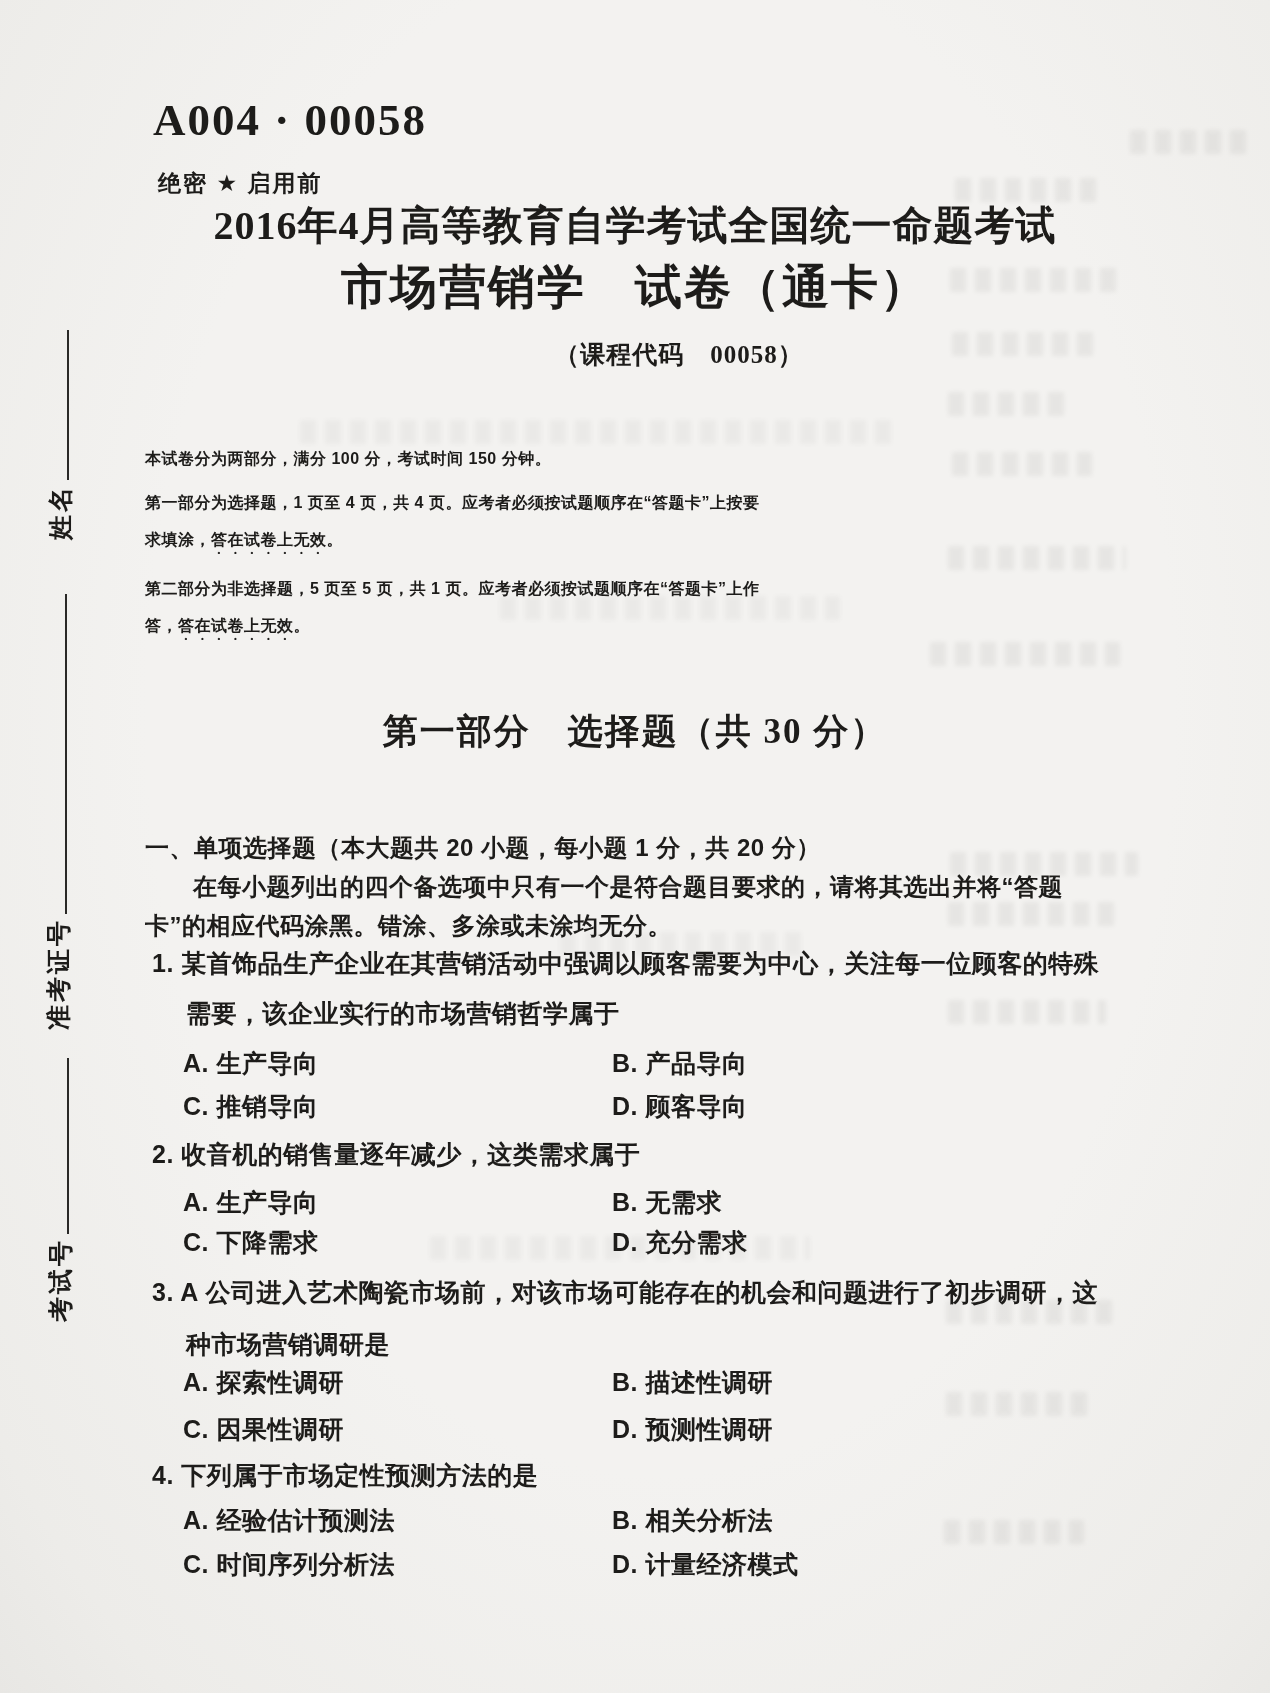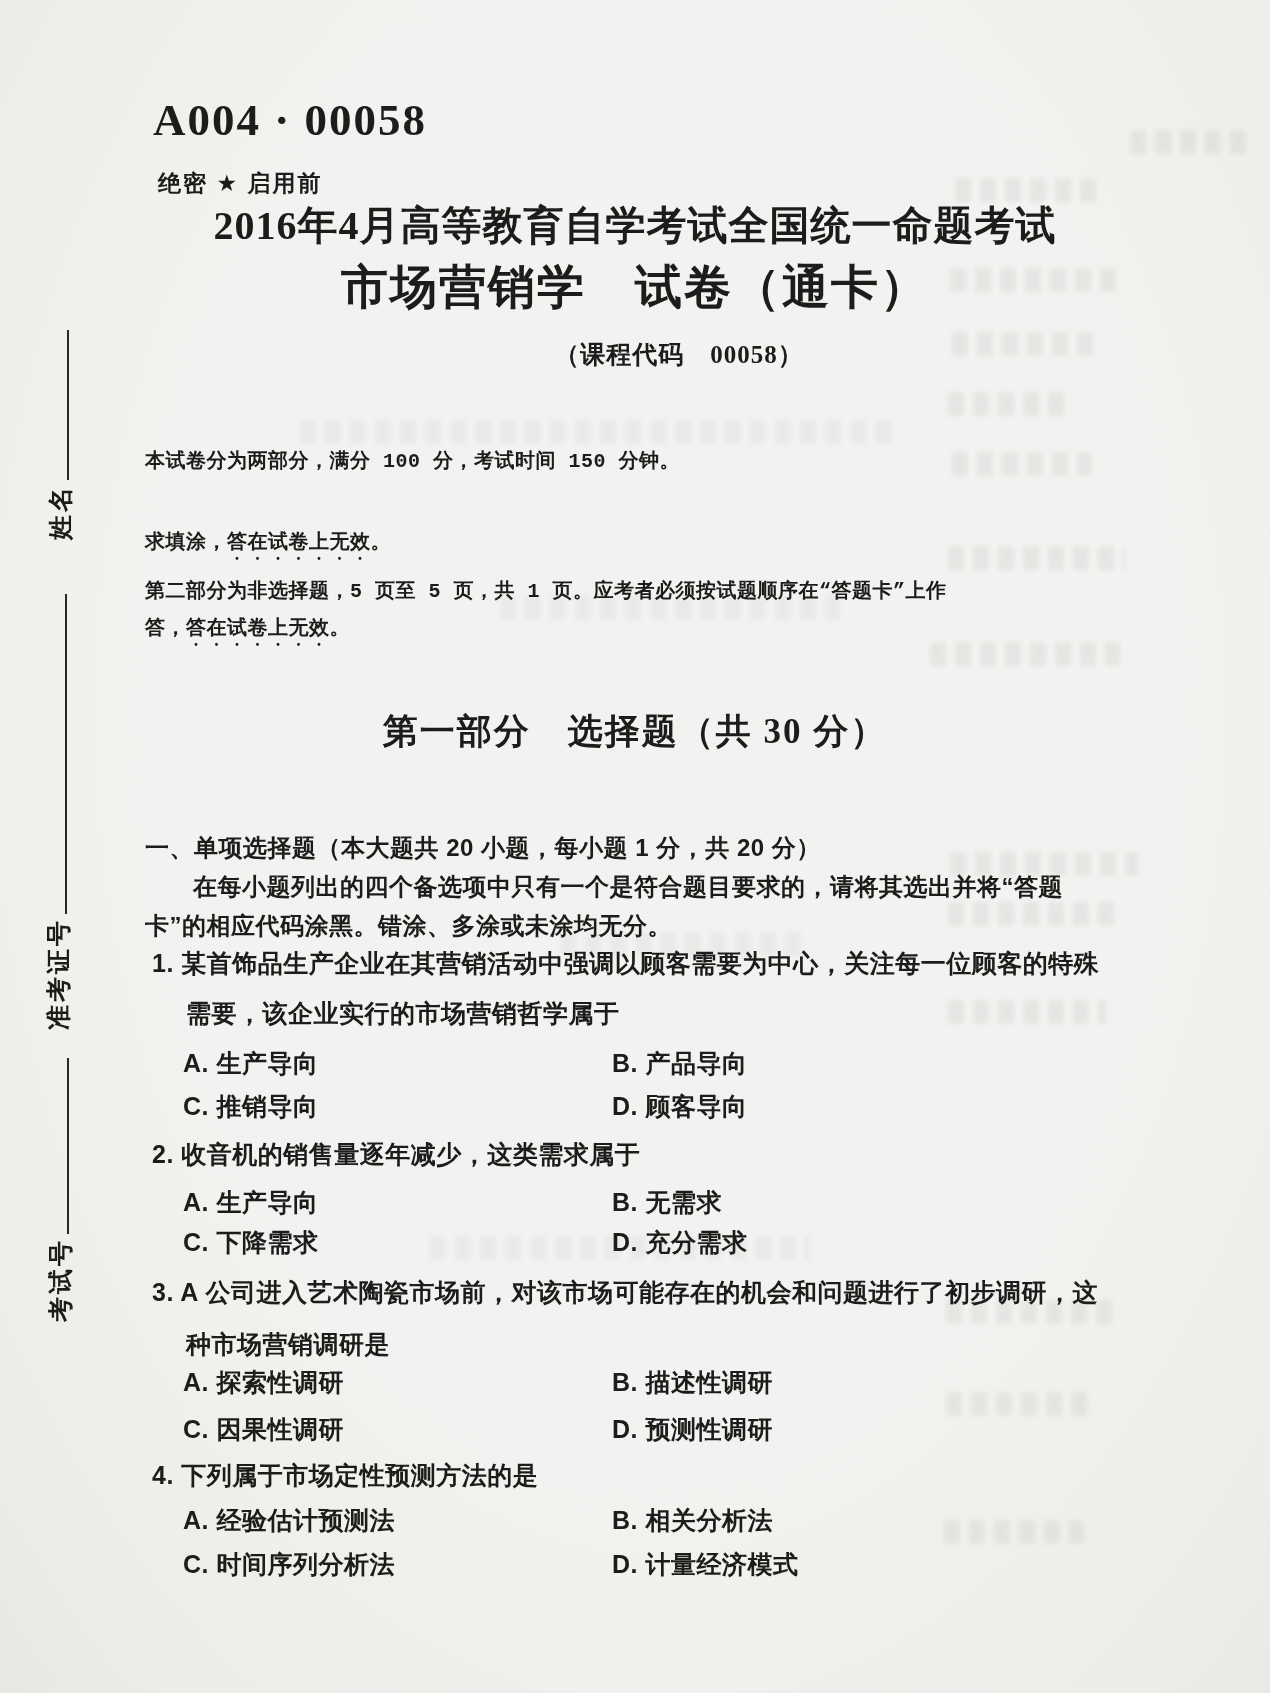--- a/index.html
+++ b/index.html
@@ -14,21 +14,21 @@
     background:radial-gradient(ellipse at 52% 42%, #f3f2f0 55%, #edecE9 88%, #e8e7e4 100%);
     color:var(--ink);
   }
   .abs{position:absolute;white-space:nowrap;line-height:1.15;text-align:center;}
   .center{left:0;width:100%;text-align:center;}
   .paper-code{font-family:var(--serif);font-weight:700;font-size:45px;letter-spacing:2px;}
   .secrecy{font-family:var(--sans);font-weight:700;font-size:23px;letter-spacing:2px;}
   .title1{font-family:var(--serif);font-weight:700;font-size:40px;letter-spacing:1px;}
   .title2{font-family:var(--serif);font-weight:700;font-size:47px;letter-spacing:2px;}
   .course{font-family:var(--serif);font-weight:700;font-size:25px;letter-spacing:1px;}
-  .inst{font-family:Liberation Mono, monospace;font-weight:700;font-size:20px;letter-spacing:0.5px;}
+  .inst{font-family:Liberation Sans, sans-serif;font-weight:700;font-size:16px;letter-spacing:0.5px;}
   .part-heading{font-family:var(--serif);font-weight:700;font-size:35px;letter-spacing:2px;}
   .sec{font-family:var(--sans);font-weight:700;font-size:24px;letter-spacing:0.5px;}
   .body-line{position:absolute;white-space:nowrap;line-height:1.1;
     font-family:var(--sans);font-weight:600;font-size:25px;letter-spacing:0.5px;color:var(--ink);text-align:right;}
   .footer{font-family:var(--serif);font-weight:600;font-size:26px;}
   .footer .f-text{margin-left:56px;}
   .em-dots{
     -webkit-text-emphasis:filled dot var(--ink);
     text-emphasis:filled dot var(--ink);
     -webkit-text-emphasis-position:under;
@@ -88,20 +88,21 @@
     <span>考试号</span><span class="blank blank-ks"></span>
   </div>
 
   <div class="abs paper-code" style="left:153px;top:95px;">A004 · 00058</div>
   <div class="abs secrecy" style="left:158px;top:170px;">绝密 ★ 启用前</div>
   <div class="abs center title1" style="top:203px;">2016年4月高等教育自学考试全国统一命题考试</div>
   <div class="abs center title2" style="top:260px;">市场营销学　试卷（通卡）</div>
   <div class="abs center course" style="top:341px;padding-left:44px;">（课程代码　00058）</div>
 
   <div class="abs inst" style="left:145px;top:450px;">本试卷分为两部分，满分 100 分，考试时间 150 分钟。</div>
+  <div class="abs inst" style="left:145px;top:494px;">第一部分为选择题，1 页至 4 页，共 4 页。应考者必须按试题顺序在“答题卡”上按要</div>
   <div class="abs inst" style="left:145px;top:531px;"><span>求填涂，</span><span class="em-dots">答在试卷上无效</span><span>。</span></div>
   <div class="abs inst" style="left:145px;top:580px;">第二部分为非选择题，5 页至 5 页，共 1 页。应考者必须按试题顺序在“答题卡”上作</div>
   <div class="abs inst" style="left:145px;top:617px;"><span>答，</span><span class="em-dots">答在试卷上无效</span><span>。</span></div>
 
   <div class="abs center part-heading" style="top:712px;">第一部分　选择题（共 30 分）</div>
   <div class="abs sec" style="left:145px;top:834px;">一、单项选择题（本大题共 20 小题，每小题 1 分，共 20 分）</div>
   <div class="abs sec" style="left:193px;top:873px;">在每小题列出的四个备选项中只有一个是符合题目要求的，请将其选出并将“答题</div>
   <div class="abs sec" style="left:145px;top:912px;">卡”的相应代码涂黑。错涂、多涂或未涂均无分。</div>
 
   <div id="questions">

